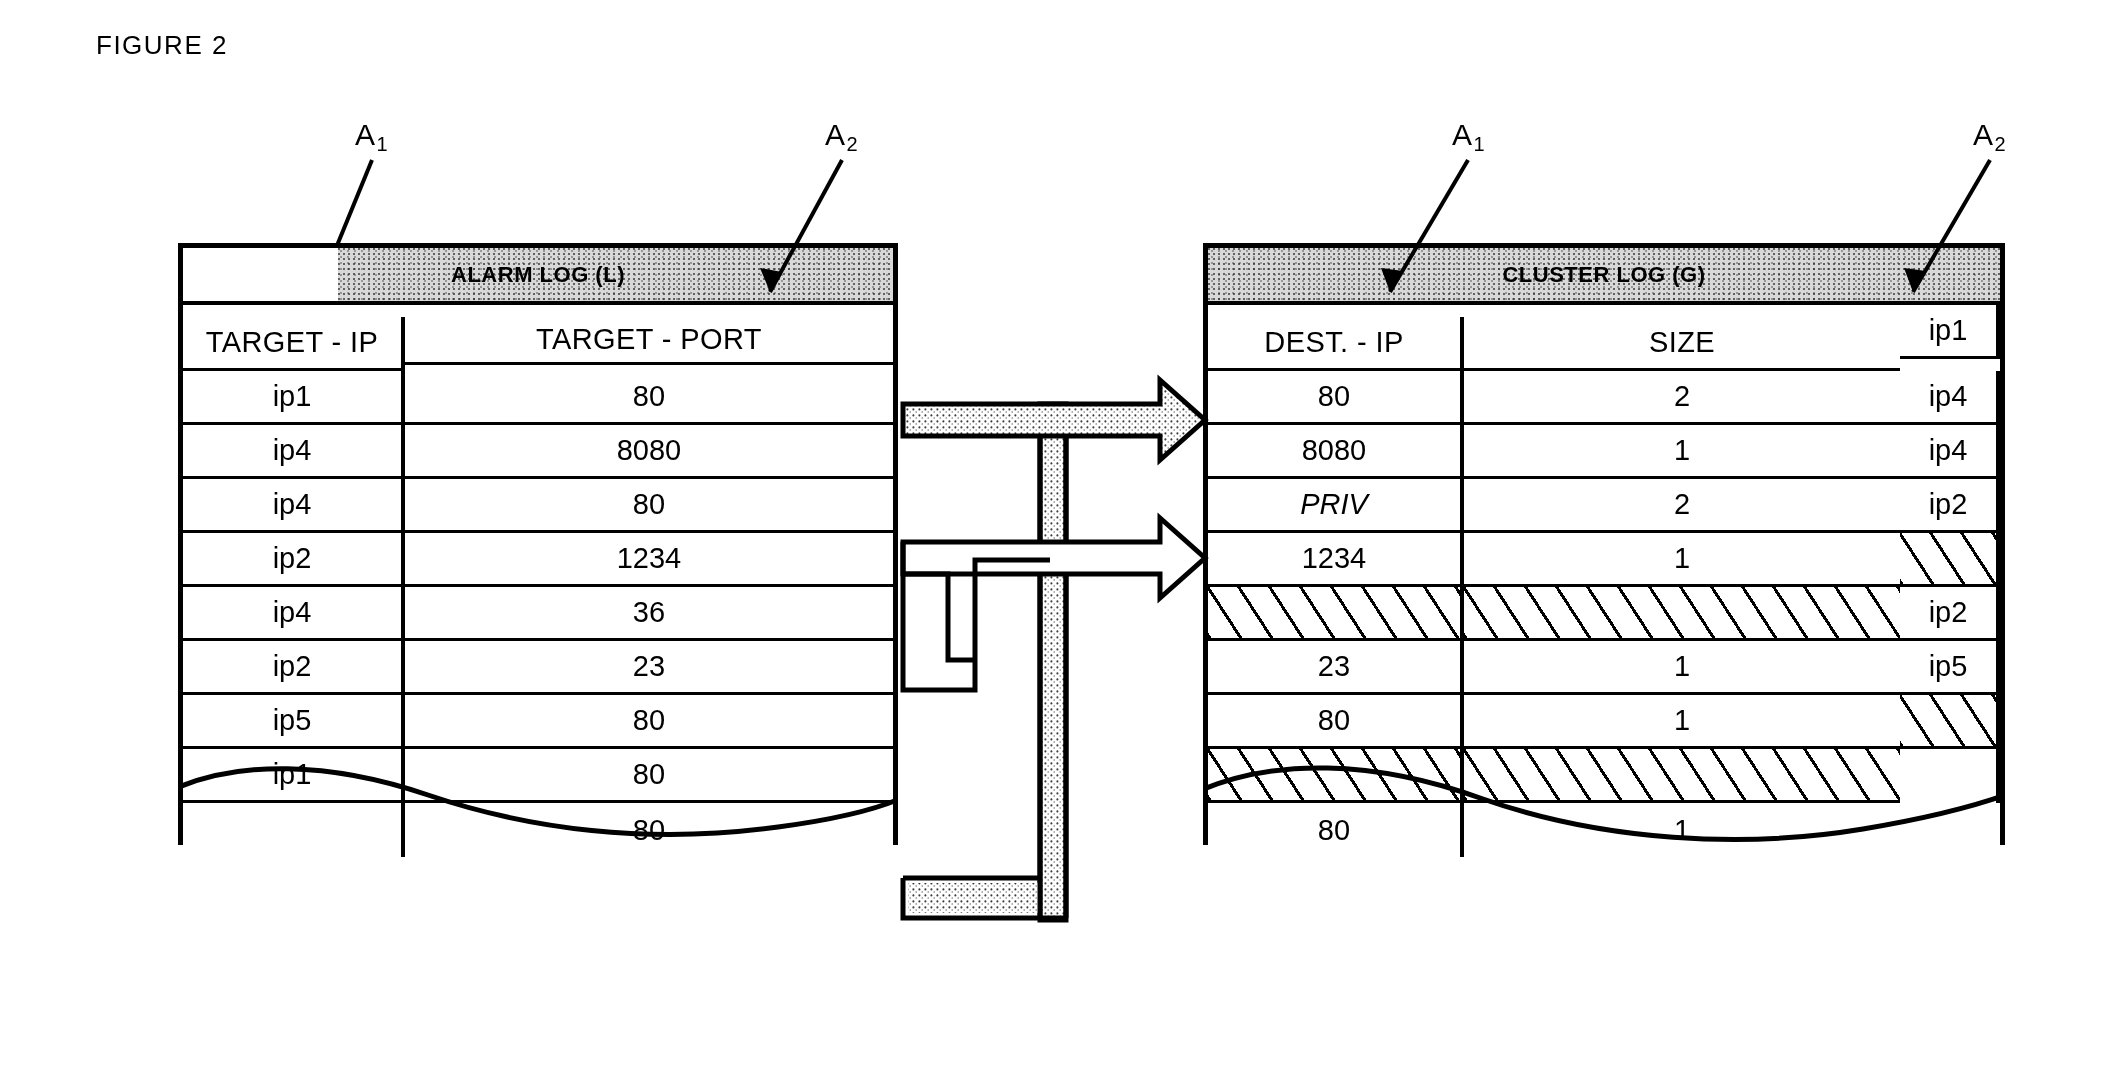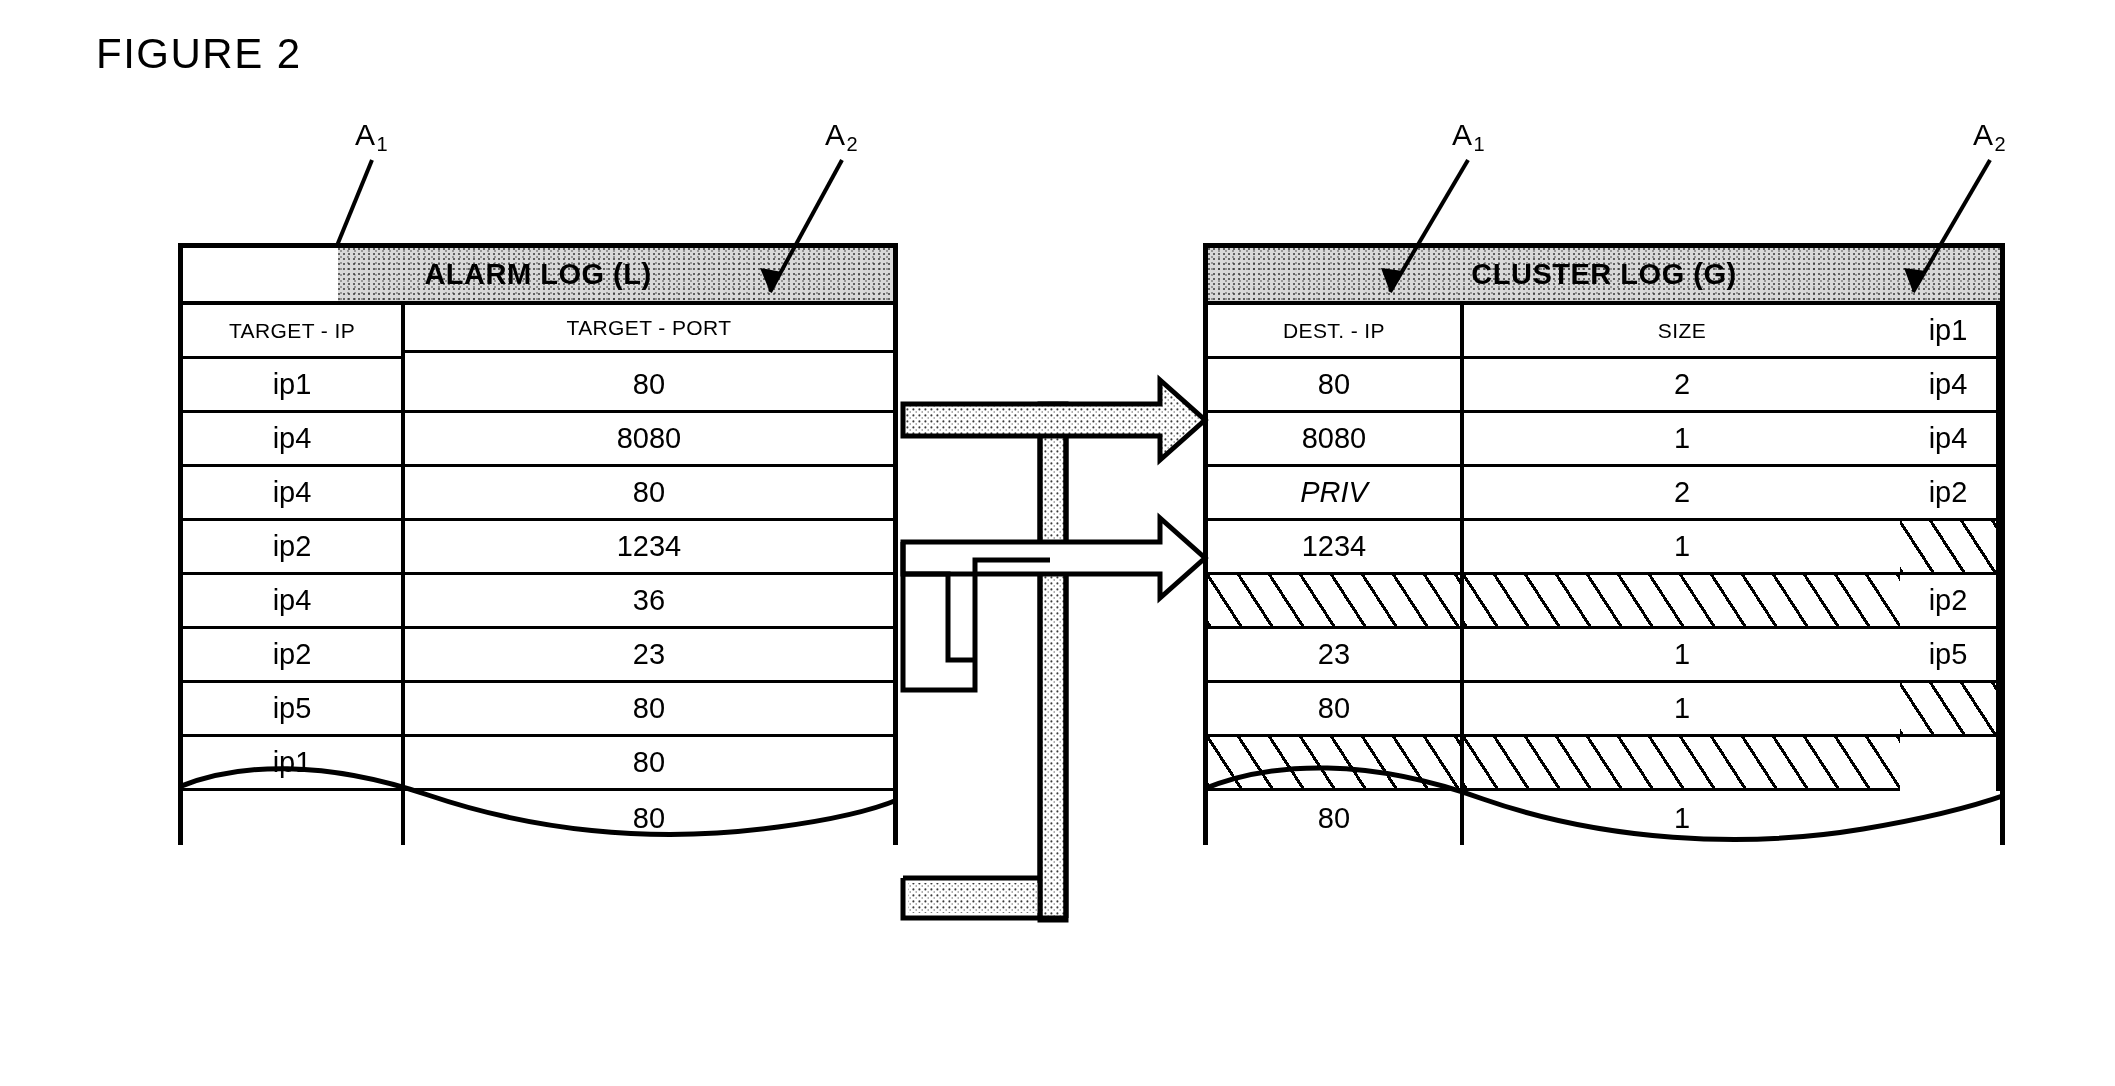--- a/index.html
+++ b/index.html
@@ -13,21 +13,21 @@
     position: relative;
     font-family: "Liberation Sans", sans-serif;
     color: #000000;
     overflow: hidden;
   }
 
   #figure-title {
     position: absolute;
     left: 96px;
     top: 30px;
-    font-size: 42px;
+    font-size: 26px;
     letter-spacing: 1.5px;
     font-weight: 400;
     color: #000;
   }
 
   
   .log-table {
     position: absolute;
     box-sizing: border-box;
   }
@@ -49,21 +49,21 @@
     align-items: center;
     justify-content: center;
     
     background-color: #d8d8d8;
     background-image:
       radial-gradient(circle at 1px 1px, rgba(0,0,0,0.55) 0.9px, transparent 1.1px),
       radial-gradient(circle at 4px 3px, rgba(0,0,0,0.30) 0.8px, transparent 1.0px);
     background-size: 5px 5px, 7px 6px;
   }
   .title-band .band-text {
-    font-size: 29px;
+    font-size: 22px;
     font-weight: 700;
     letter-spacing: 0.5px;
     white-space: nowrap;
     position: relative;
     z-index: 2;
   }
   
   .title-band::before {
     content: "";
     position: absolute;
@@ -85,23 +85,24 @@
   .cell {
     display: flex;
     align-items: center;
     justify-content: center;
     font-size: 29px;
     box-sizing: border-box;
     position: relative;
     background: #fff;
   }
   .cell.head {
-    font-size: 21px;
+    font-size: 29px;
     letter-spacing: 0.4px;
     white-space: nowrap;
+    margin-top: 12px;
   }
   .rowline {
     border-bottom: 3px solid #000;
   }
   .vline {
     border-right: 4px solid #000;
   }
   .hatch {
     background-color: #fff;
     background-image: repeating-linear-gradient(

